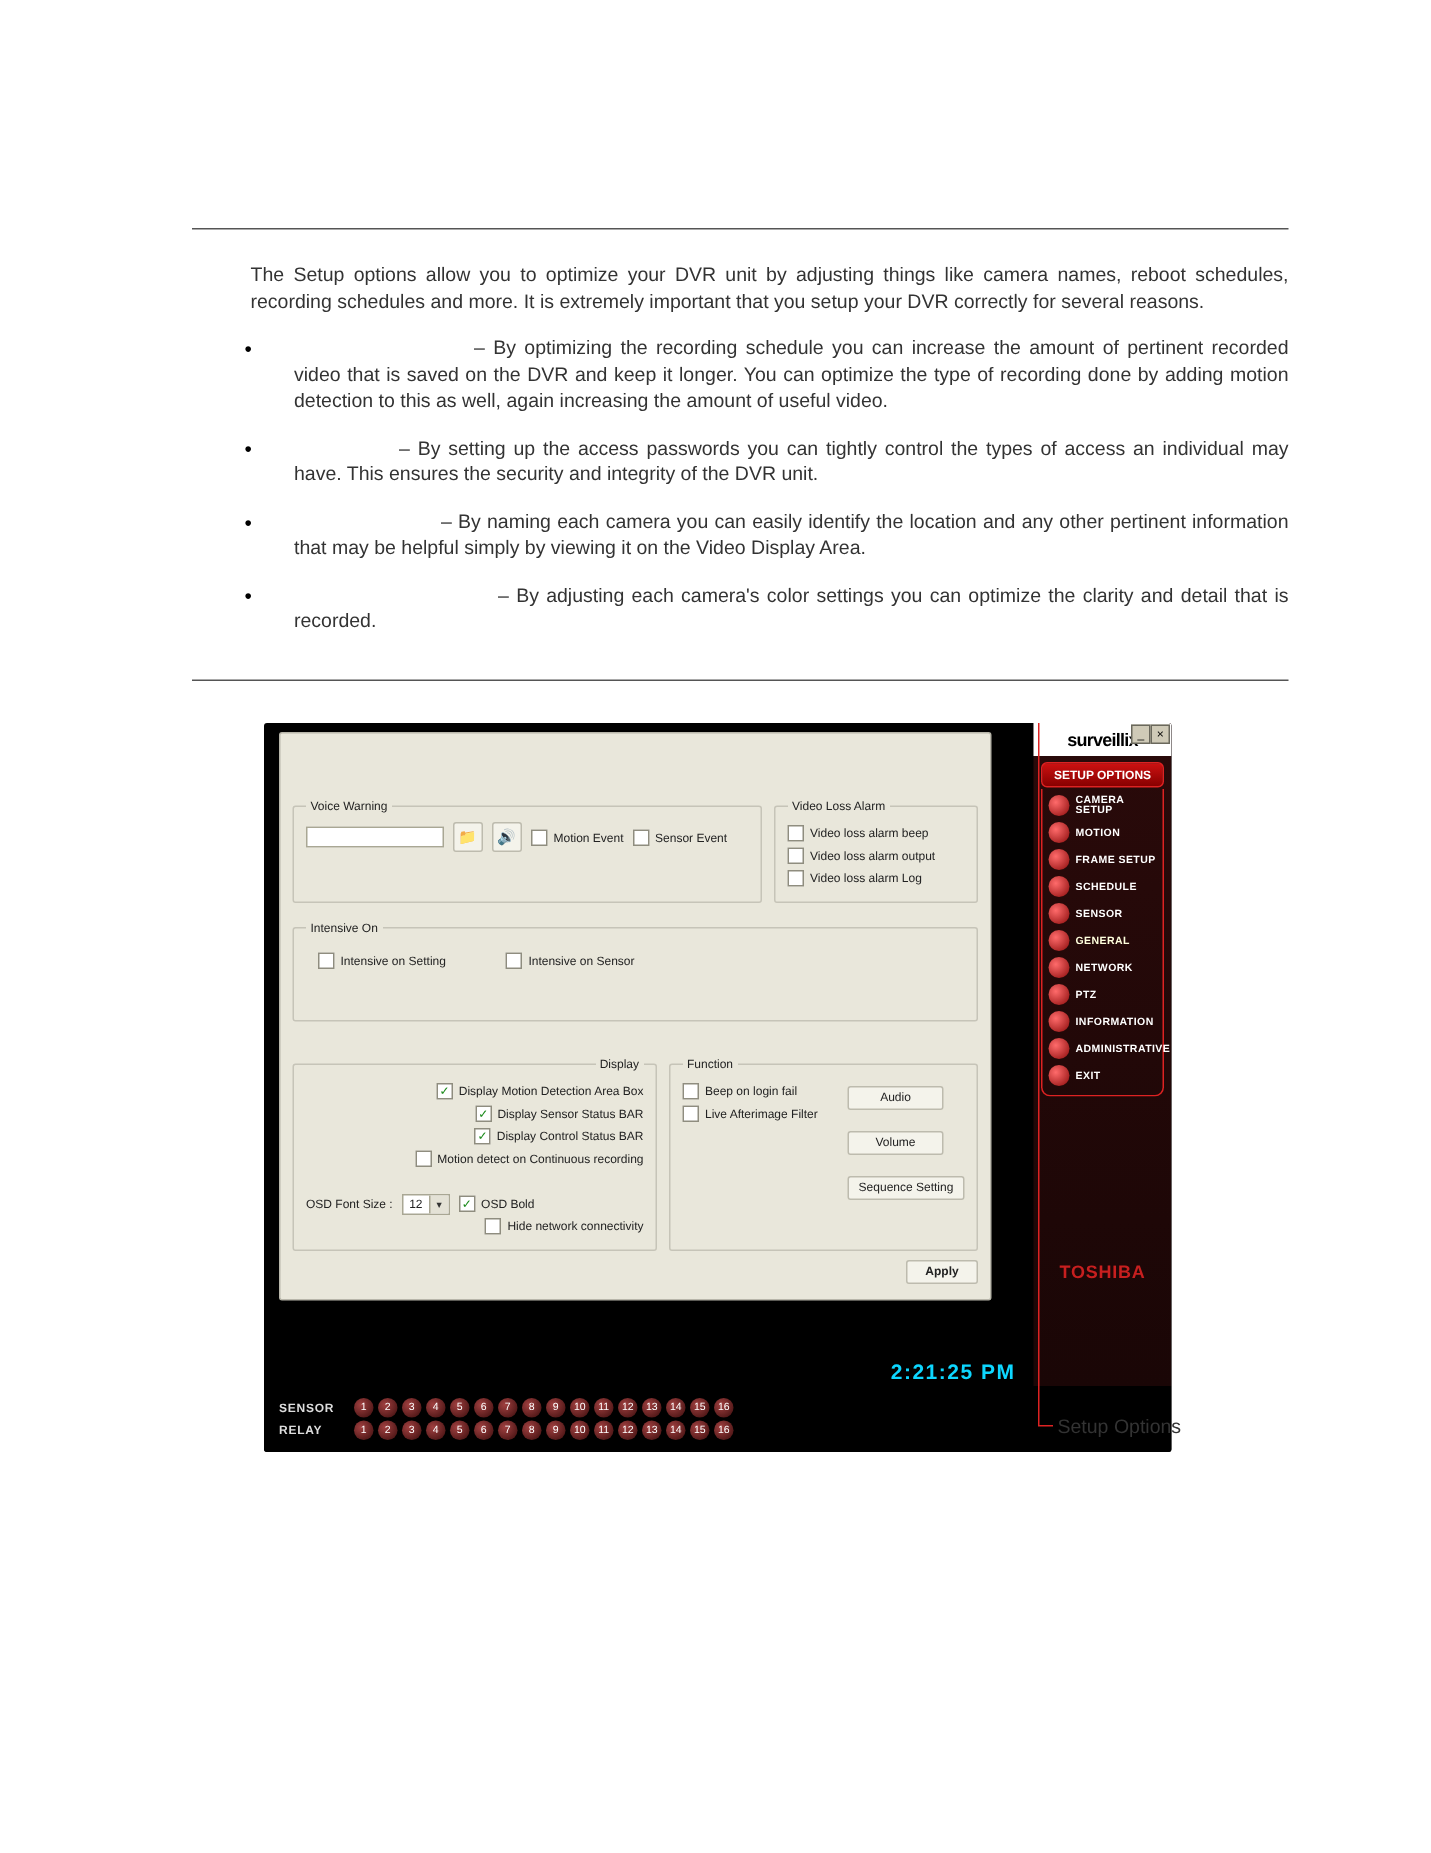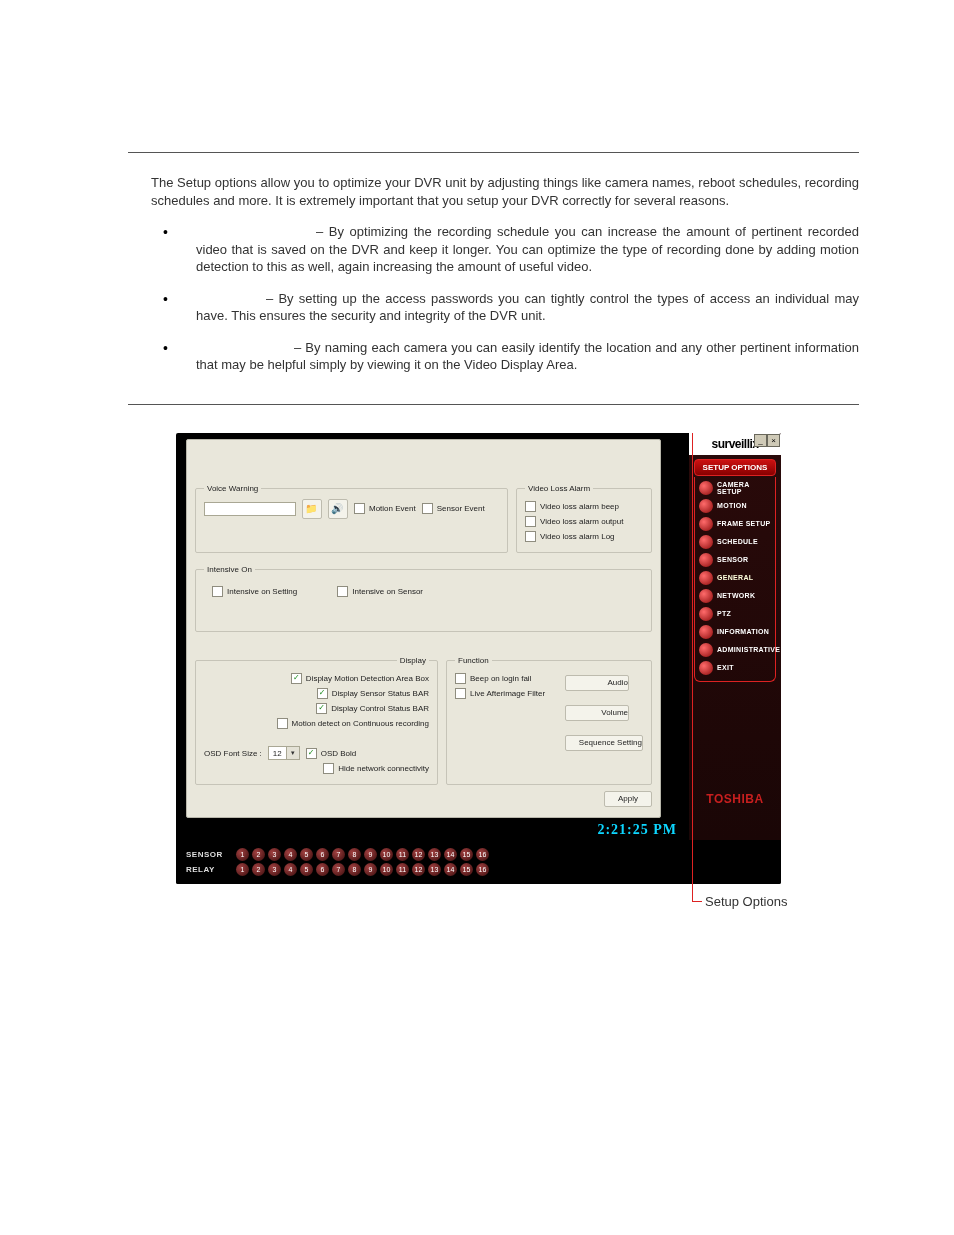--- a/index.html
+++ b/index.html
@@ -22,21 +22,21 @@
     right: 95px;
     top: 152px;
     border-top: 1.4px solid #555;
   }
   .content {
     padding-top: 24px;
   }
   .intro {
     line-height: 1.35;
     text-align: justify;
-    margin: 0 0 14px 23px;
+    margin: 0 0 14px 39px;
   }
   .bullets {
     margin: 0 0 30px 23px;
     padding: 0;
   }
   .bullets li {
     list-style: none;
     position: relative;
     padding-left: 45px;
     margin-bottom: 14px;
@@ -146,27 +146,28 @@
   .two-col .col-b { flex: 1; display: flex; gap: 8px; }
   .fnbtn {
     display: block;
     width: 62px;
     height: 14px;
     font-size: 8px;
     background: #f4f3eb;
     border: 1px solid #bdbbae;
     border-radius: 2px;
     line-height: 14px;
-    text-align: right;
+    text-align: center;
     margin-bottom: 14px;
   }
   .fnbtns { margin-left: auto; margin-top: 4px; }
   .apply-row {
     text-align: right;
     margin-top: 6px;
+    font-weight: bold;
   }
   .apply {
     display: inline-block;
     width: 46px; height: 14px;
     line-height: 14px;
     text-align: center;
     font-size: 8px;
     background: #f4f3eb;
     border: 1px solid #bdbbae;
     border-radius: 2px;
@@ -181,23 +182,24 @@
   .dropdown .val { padding:0 4px; font-size:8px; }
   .dropdown .caret {
     width:12px; height:12px;
     background:#e4e2d6;
     border-left:1px solid #a9a794;
     display:flex; align-items:center; justify-content:center;
     font-size:7px; color:#333;
   }
   .clock {
     color: #0dd6ff;
-    font-family: Liberation Serif, serif;
+    font-family: Liberation Sans, sans-serif;
     text-align: right;
     padding: 4px 12px 2px 0;
+    margin-top: 35px;
   }
   .clock .time { font-size: 14px; font-weight: bold; letter-spacing: 1px; }
   .clock .date { font-size: 9px; color: #6fb8d7; }
 
   .side {
     width: 92px;
     background: linear-gradient(#2a0a0a,#1a0606);
     color: #fff;
     box-sizing: border-box;
     position: relative;
@@ -329,20 +331,21 @@
 <div class="page">
   <div class="top-rule"></div>
 
   <div class="content">
     <p class="intro">The Setup options allow you to optimize your DVR unit by adjusting things like camera names, reboot schedules, recording schedules and more. It is extremely important that you setup your DVR correctly for several reasons.</p>
 
     <ul class="bullets">
       <li><span class="headspace"></span><span>– By optimizing the recording schedule you can increase the amount of pertinent recorded video that is saved on the DVR and keep it longer. You can optimize the type of recording done by adding motion detection to this as well, again increasing the amount of useful video.</span></li>
       <li><span class="headspace" style="width:70px"></span><span>– By setting up the access passwords you can tightly control the types of access an individual may have. This ensures the security and integrity of the DVR unit.</span></li>
       <li><span class="headspace" style="width:98px"></span><span>– By naming each camera you can easily identify the location and any other pertinent information that may be helpful simply by viewing it on the Video Display Area.</span></li>
+      <li><span class="headspace" style="width:136px"></span><span>– By adjusting each camera's color settings you can optimize the clarity and detail that is recorded.</span></li>
     </ul>
 
     <div class="mid-rule"></div>
 
     <div class="figure-wrap callout">
       <div class="app">
         <div class="app-body">
           <div class="left-pane-wrap">
             <div class="dialog">
               <div style="height:24px"></div>

